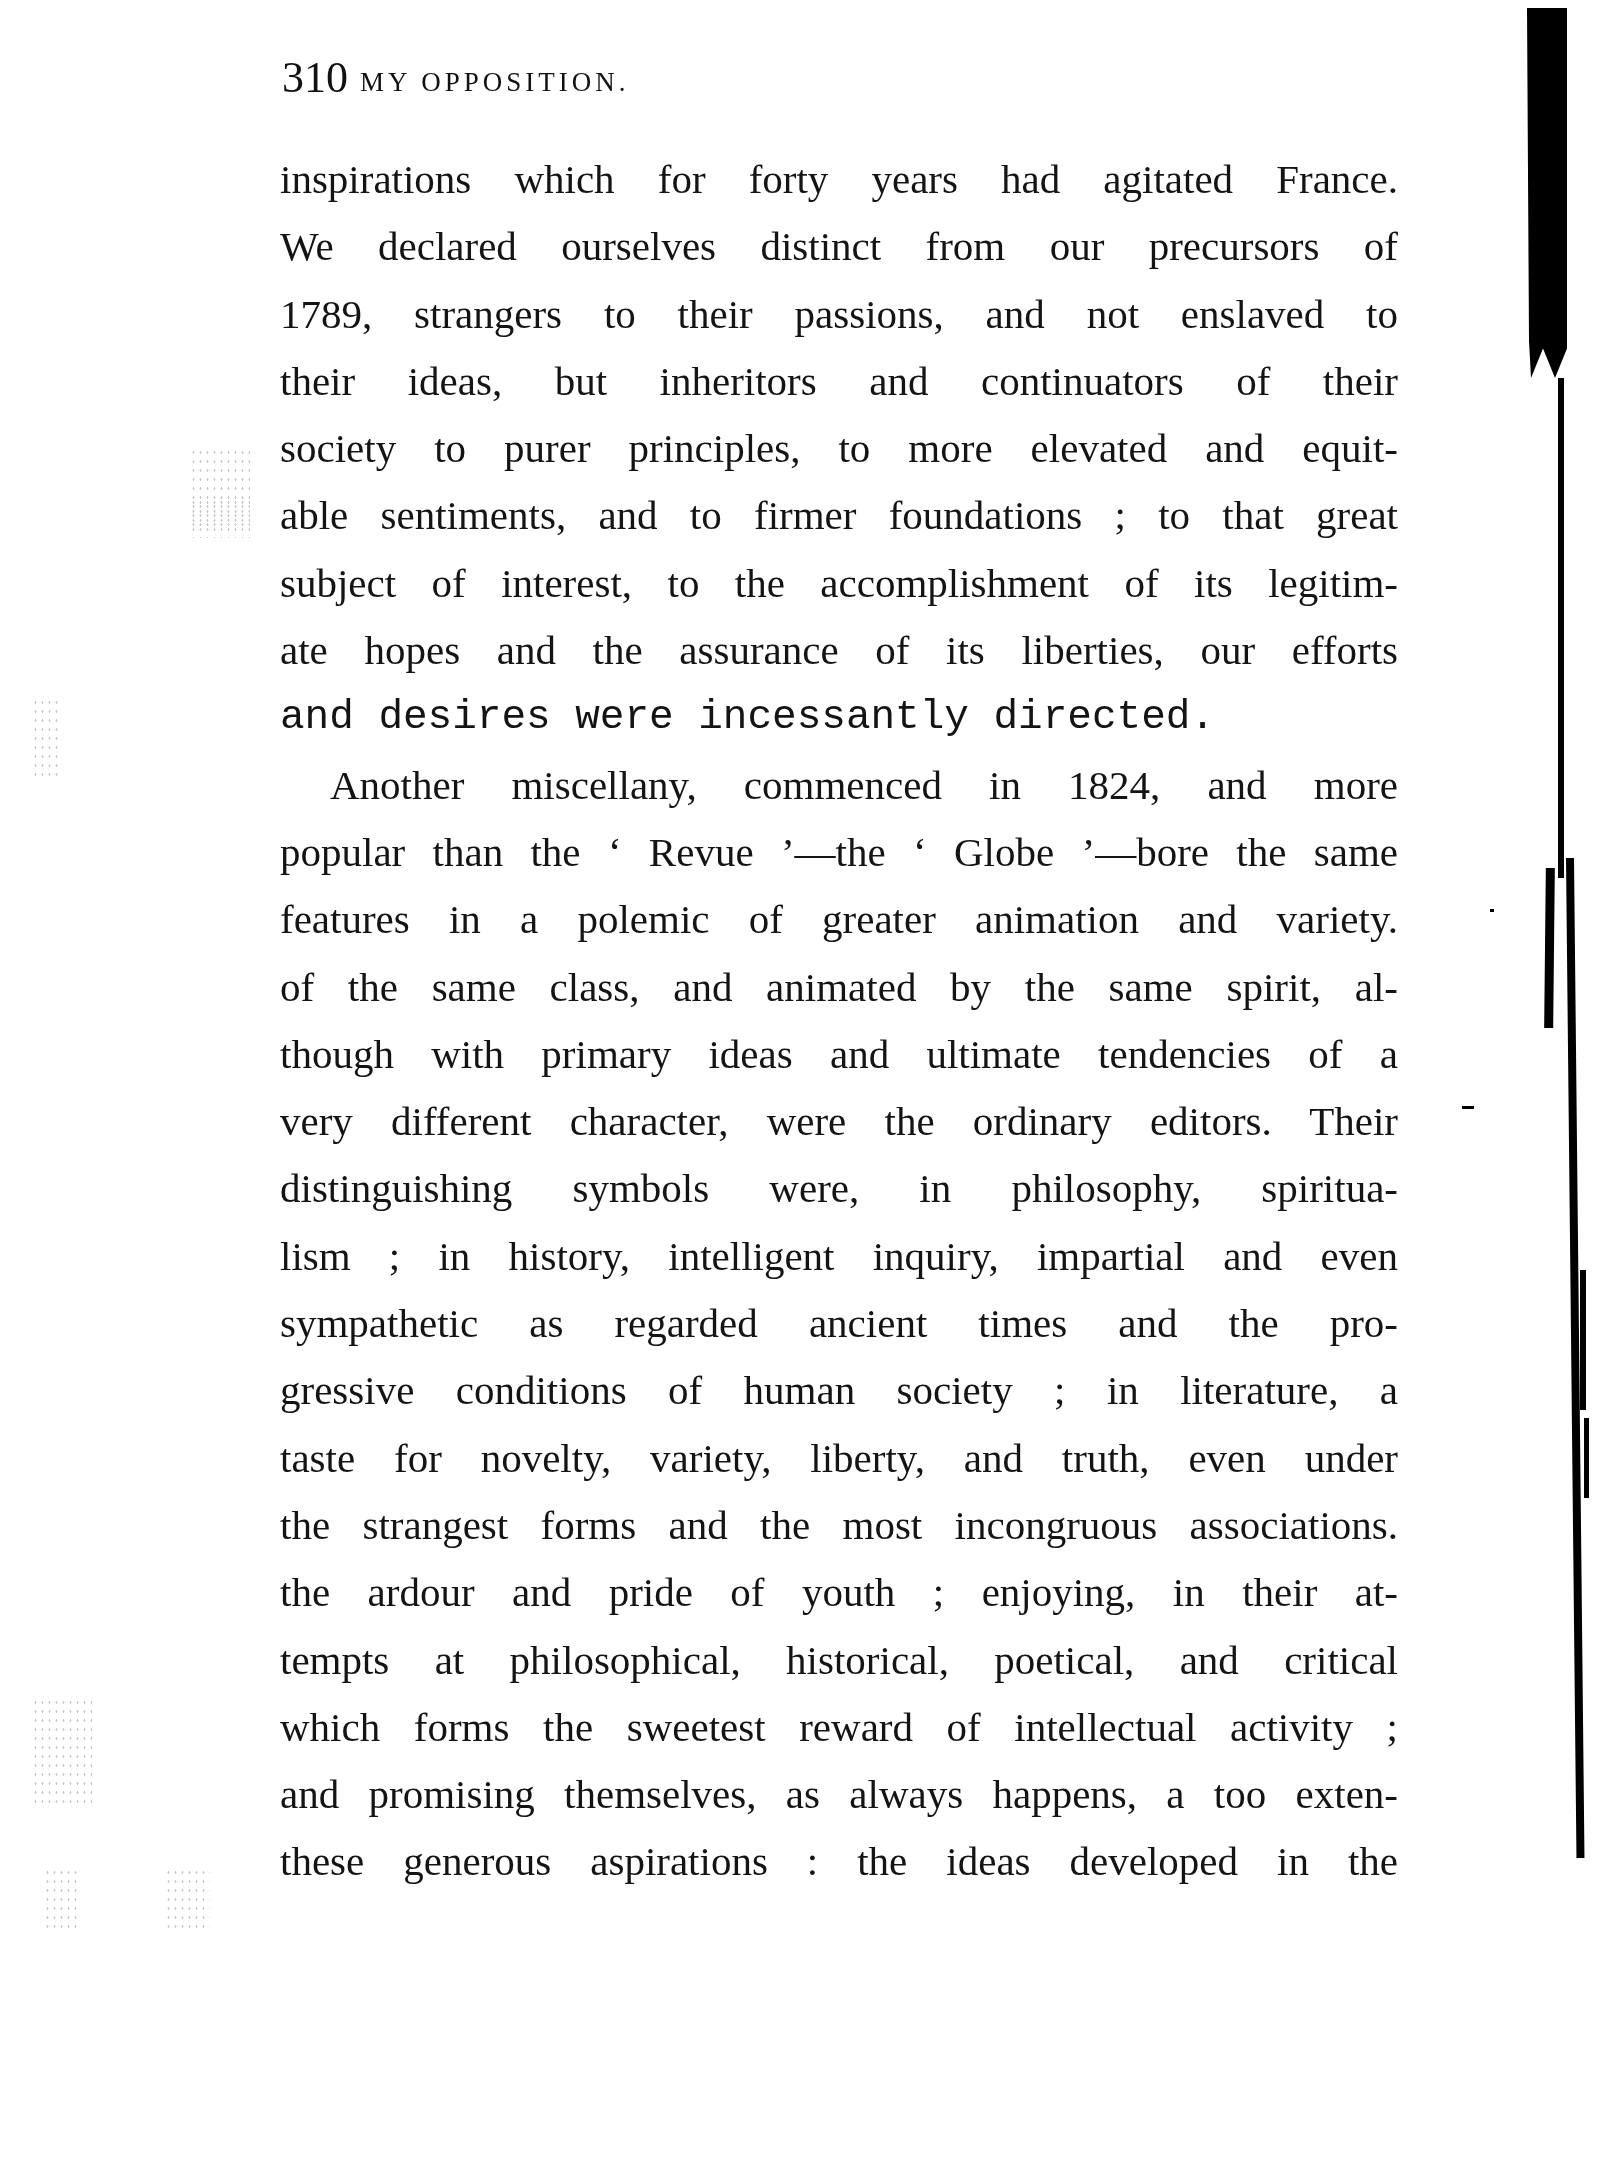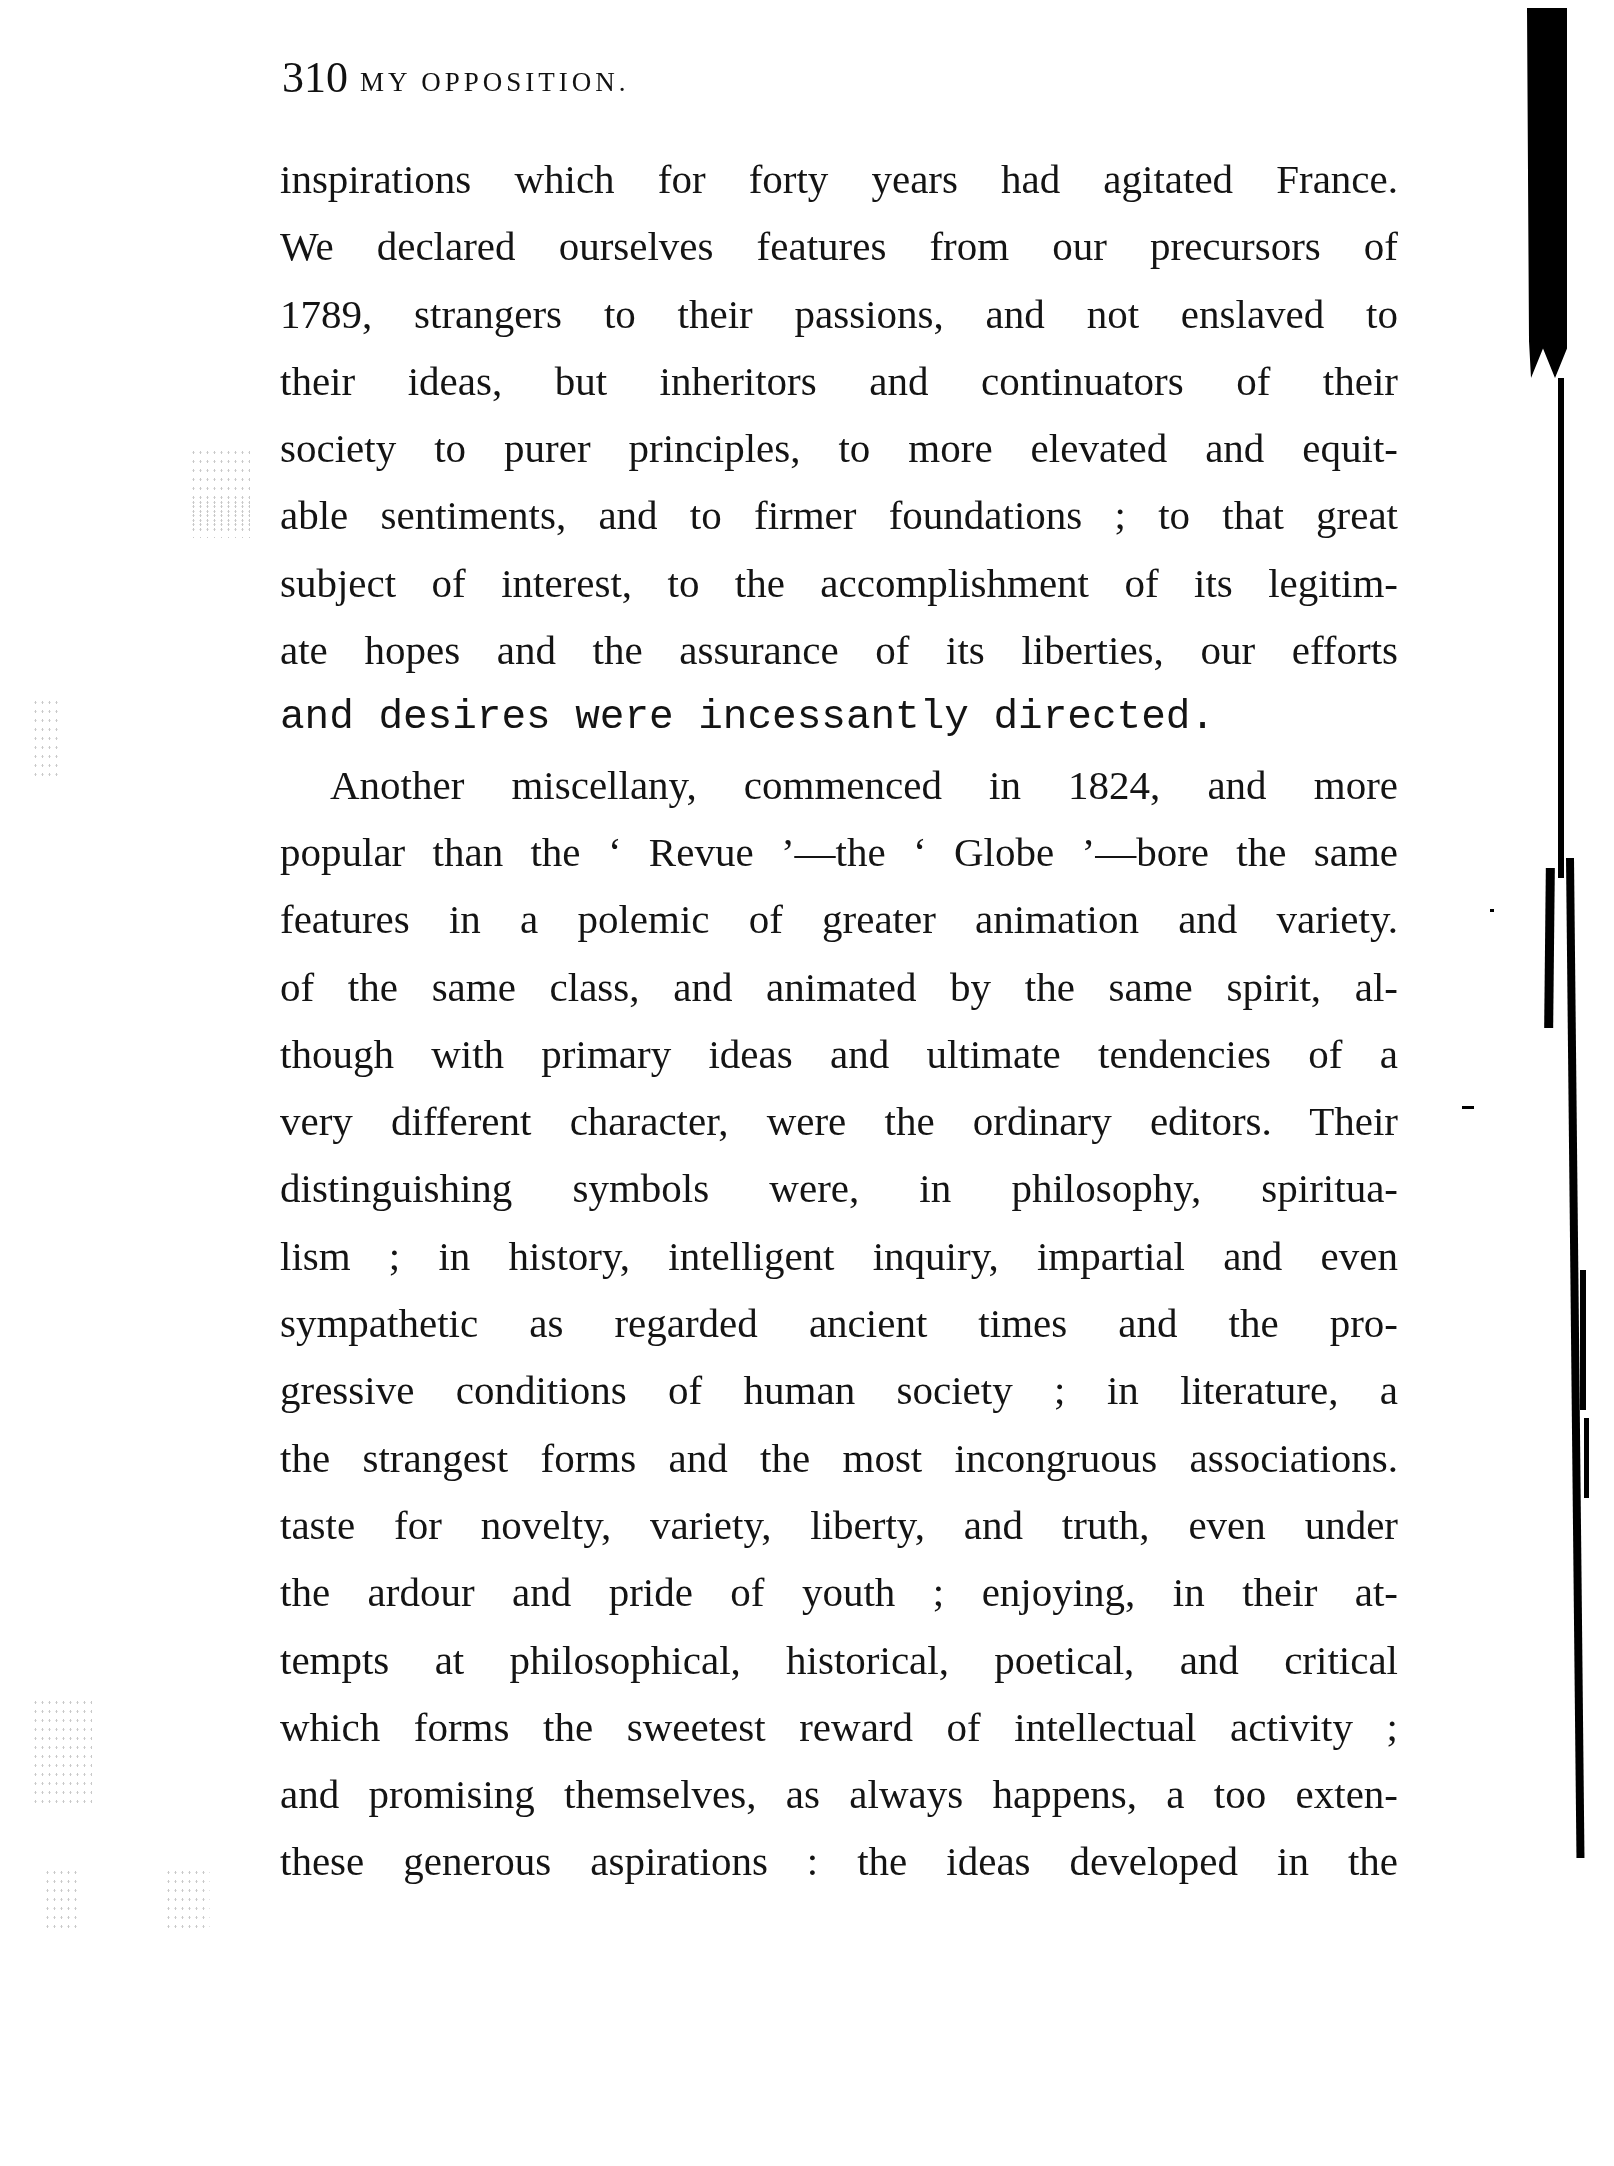--- a/index.html
+++ b/index.html
@@ -63,42 +63,42 @@
   <div class="tick-mark" style="left:1490px;top:901px;width:4px;"></div>
 
   <div class="running-head">
     <span class="page-number">310</span>
     <span class="running-title">MY OPPOSITION.</span>
   </div>
 
   <div class="body-text">
     <div>
       <span class="line">inspirations which for forty years had agitated France.</span>
-      <span class="line">We declared ourselves features from our precursors of</span>
+      <span class="line">We declared ourselves distinct from our precursors of</span>
       <span class="line">1789, strangers to their passions, and not enslaved to</span>
       <span class="line">their ideas, but inheritors and continuators of their</span>
       <span class="line">society to purer principles, to more elevated and equit-</span>
       <span class="line">able sentiments, and to firmer foundations ; to that great</span>
       <span class="line">subject of interest, to the accomplishment of its legitim-</span>
       <span class="line">ate hopes and the assurance of its liberties, our efforts</span>
       <span class="line last-of-para">and desires were incessantly directed.</span>
     </div>
     <div>
       <span class="line indent">Another miscellany, commenced in 1824, and more</span>
       <span class="line">popular than the ‘ Revue ’—the ‘ Globe ’—bore the same</span>
       <span class="line">features in a polemic of greater animation and variety.</span>
       <span class="line">of the same class, and animated by the same spirit, al-</span>
       <span class="line">though with primary ideas and ultimate tendencies of a</span>
       <span class="line">very different character, were the ordinary editors.  Their</span>
       <span class="line">distinguishing symbols were, in philosophy, spiritua-</span>
       <span class="line">lism ; in history, intelligent inquiry, impartial and even</span>
       <span class="line">sympathetic as regarded ancient times and the pro-</span>
       <span class="line">gressive conditions of human society ; in literature, a</span>
+      <span class="line">taste for novelty, variety, liberty, and truth, even under</span>
       <span class="line">the strangest forms and the most incongruous associations.</span>
-      <span class="line">taste for novelty, variety, liberty, and truth, even under</span>
       <span class="line">the ardour and pride of youth ; enjoying, in their at-</span>
       <span class="line">tempts at philosophical, historical, poetical, and critical</span>
       <span class="line">which forms the sweetest reward of intellectual activity ;</span>
       <span class="line">and promising themselves, as always happens, a too exten-</span>
       <span class="line">these generous aspirations : the ideas developed in the</span>
     </div>
   </div>
 </div>
 
 </body></html>

